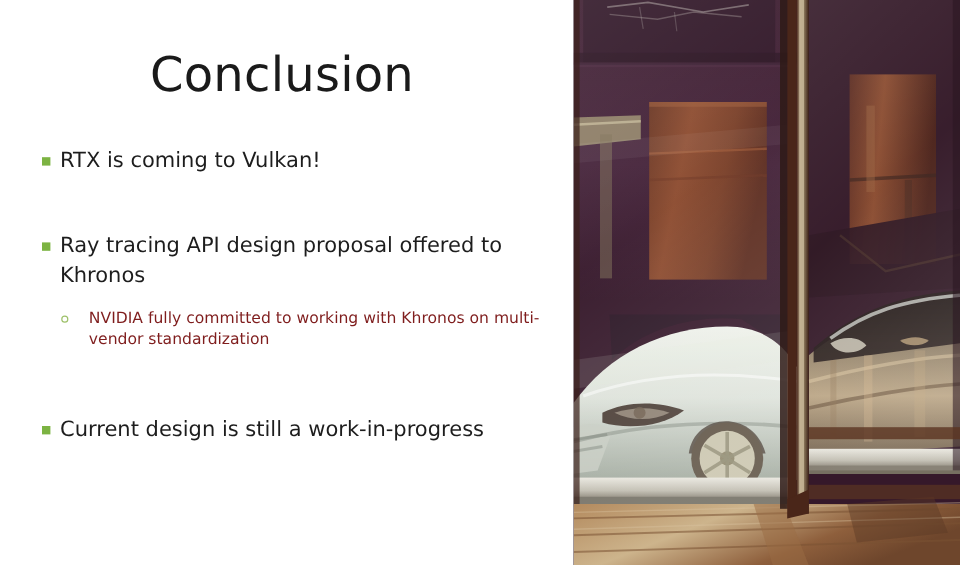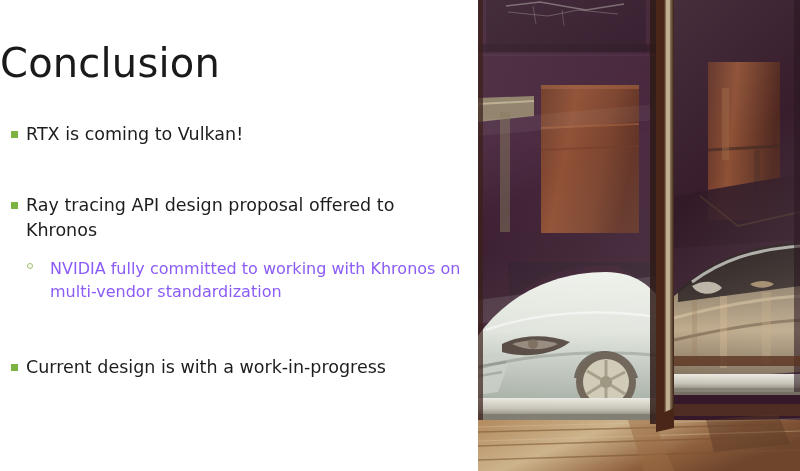--- a/index.html
+++ b/index.html
@@ -28,20 +28,21 @@
     top: 0;
     width: 470px;
     height: 471px;
   }
 
   .slide-title {
     position: absolute;
     left: 0;
     top: 42px;
     width: 470px;
+    text-align: center;
     font-size: 40px;
     font-weight: 400;
     letter-spacing: 0.2px;
     color: #1a1a1a;
     line-height: 1.05;
     font-family: "DejaVu Sans", sans-serif;
   }
 
   .bullets {
     position: absolute;
@@ -51,42 +52,43 @@
   }
 
   .bullet-l1 {
     position: relative;
     padding-left: 26px;
     margin-bottom: 26px;
     font-size: 17.5px;
     line-height: 1.42;
     color: #1d1d1d;
     font-weight: 400;
+    margin-left: 24px;
   }
   .bullet-l1 > .sq-marker {
     position: absolute;
     left: 11px;
     top: 9px;
     width: 7px;
     height: 7px;
     background: #7cb342;
     display: block;
   }
 
   .sub-list {
     margin-top: 14px;
     margin-bottom: 0;
   }
   .bullet-l2 {
     position: relative;
     padding-left: 24px;
     margin-bottom: 14px;
-    font-size: 16px;
+    font-size: 13px;
     line-height: 1.45;
-    color: #8b5cf6;
+    color: #7f1d1d;
     font-weight: 400;
   }
   .bullet-l2 > .ring-marker {
     position: absolute;
     left: 1px;
     top: 6px;
     width: 6px;
     height: 6px;
     border: 1.4px solid #9ec16a;
     border-radius: 50%;
@@ -140,21 +142,21 @@
             <span class="ring-marker"></span>
             <span>NVIDIA fully committed to working with Khronos on multi-vendor standardization</span>
           </div>
         </div>
       </div>
 
       <div class="gap-2"></div>
 
       <div class="bullet-l1">
         <span class="sq-marker"></span>
-        <span>Current design is with a work-in-progress</span>
+        <span>Current design is still a work-in-progress</span>
       </div>
 
     </div>
   </div>
 
   <div class="photo">
     <svg viewBox="0 0 322 471" preserveAspectRatio="none">
       <defs>
         <linearGradient id="gWallTop" x1="0" y1="0" x2="0" y2="1">
           <stop offset="0%" stop-color="#3d1d30"></stop>

